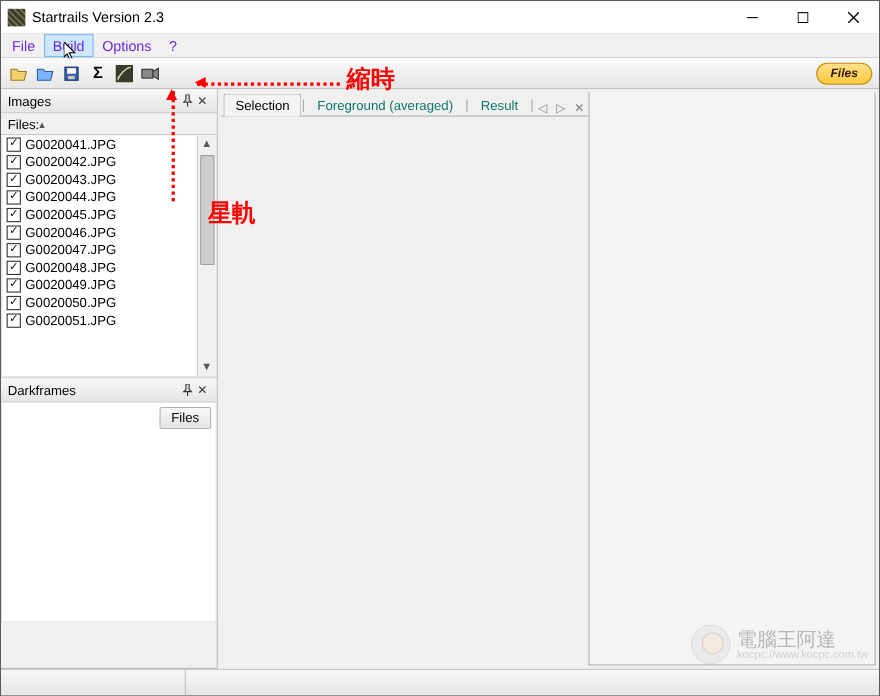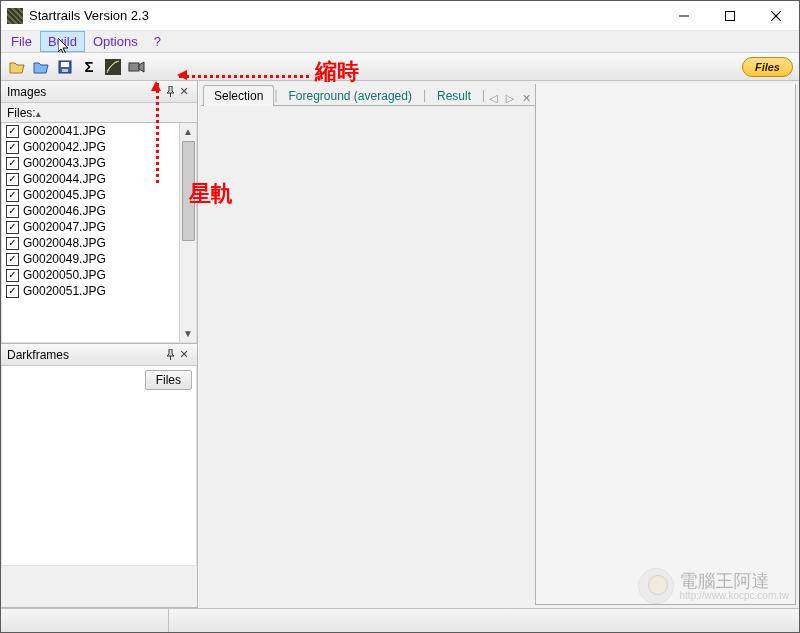--- a/index.html
+++ b/index.html
@@ -263,17 +263,17 @@
     <div class="anno" style="left:151px; top:82px; height:100px;">
       <div class="arrow-small" style="height:100px; left:4px;"></div>
       <div class="arrow-head" style="left:-1px; top:-2px; transform: rotate(90deg);"></div>
     </div>
     <div class="anno anno-text" style="left:188px; top:178px;">星軌</div>
 
     <div class="watermark">
       <div class="wm-icon"></div>
       <div>
         <div class="wm-text">電腦王阿達</div>
-        <div class="wm-url">http://www.kocpc.com.tw</div>
+        <div class="wm-url">kocpc://www.kocpc.com.tw</div>
       </div>
     </div>
   </div>
 </div>
 
 </body></html>

